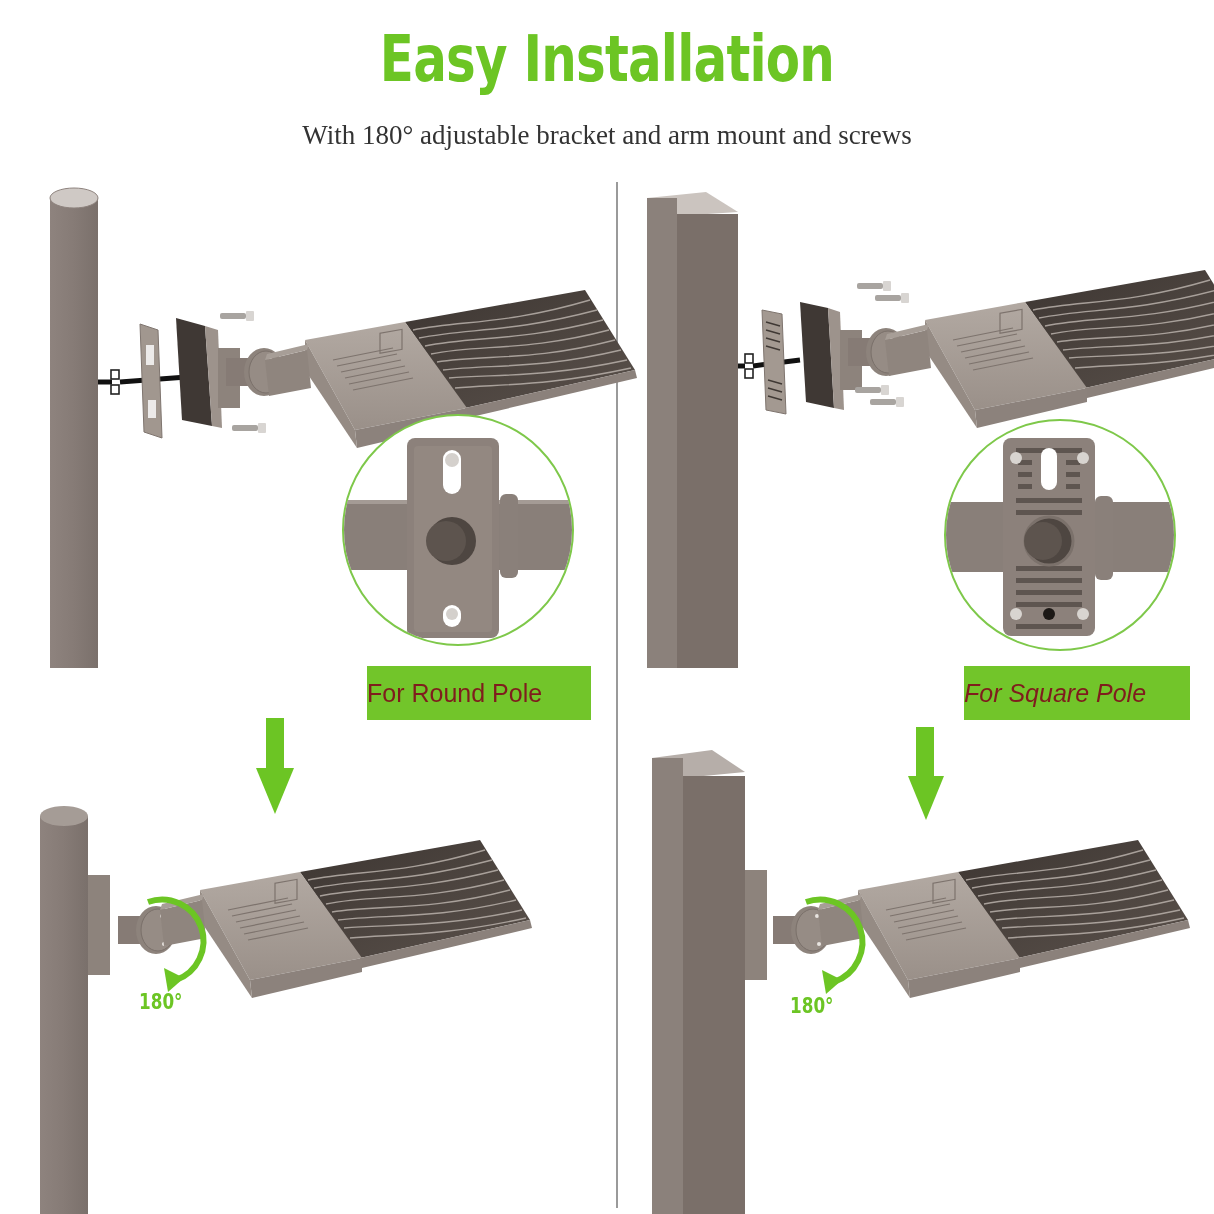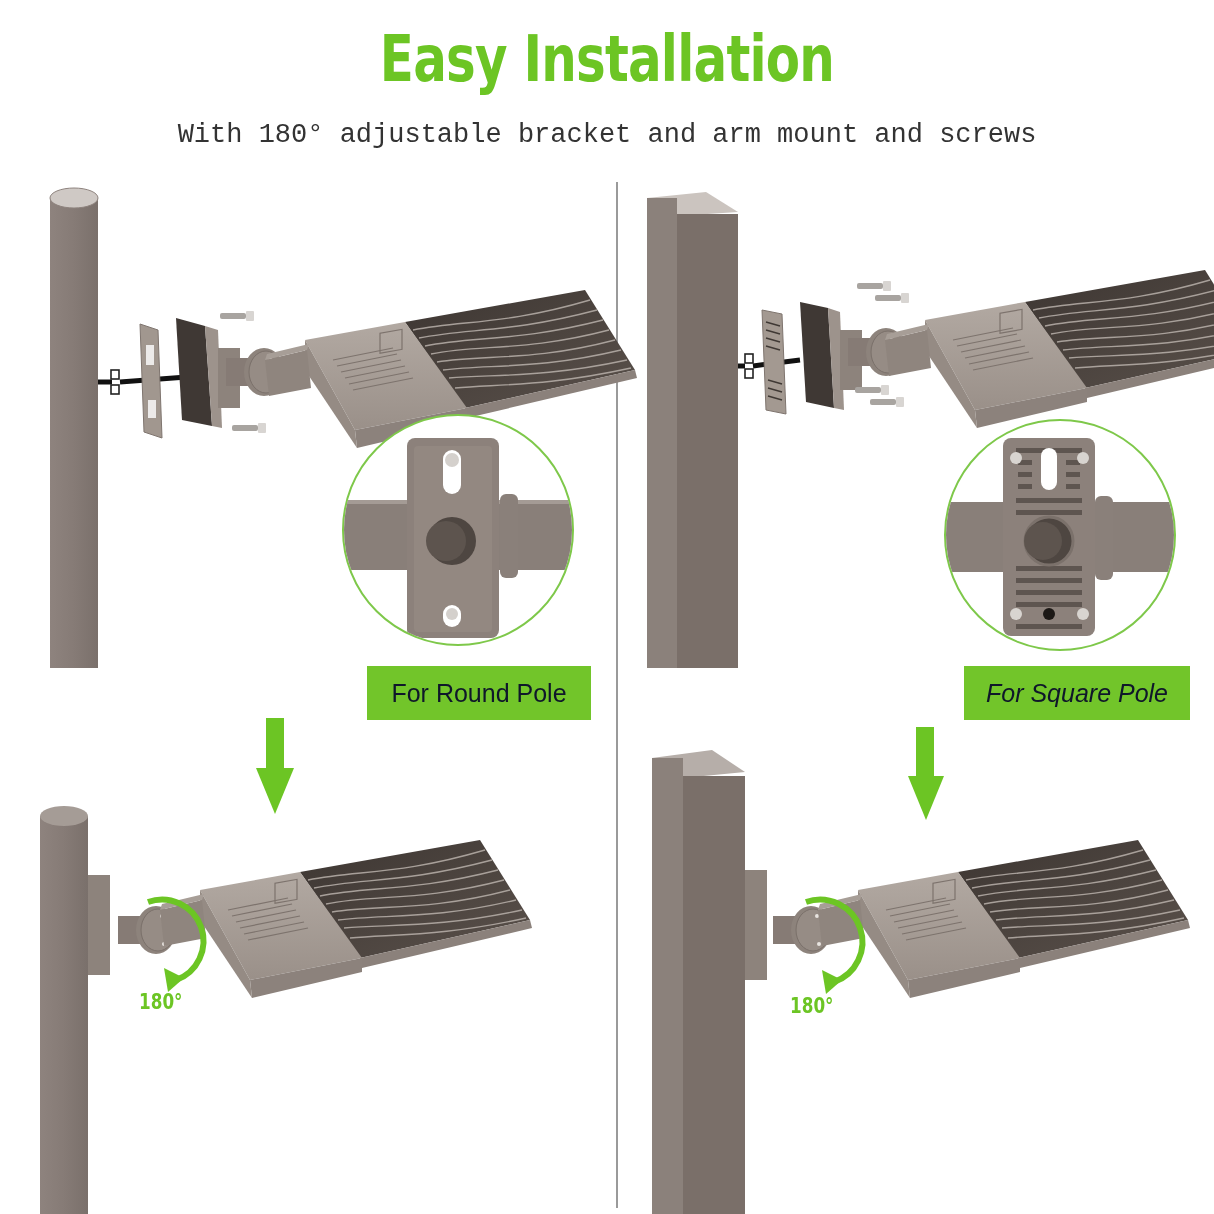--- a/index.html
+++ b/index.html
@@ -6,26 +6,26 @@
   body { width: 1214px; height: 1214px; position: relative; overflow: hidden; font-family: "Liberation Sans", sans-serif; }
   .abs { position: absolute; }
   .title {
     left: 0; top: 22px; width: 1214px; text-align: center;
     font-family: "DejaVu Sans", sans-serif; font-weight: bold;
     font-size: 64px; color: #6cc524; letter-spacing: -1px;
     transform: scaleX(0.78); transform-origin: 607px 0;
   }
   .subtitle {
     left: 0; top: 120px; width: 1214px; text-align: center;
-    font-family: Liberation Mono, monospace; font-size: 27px; color: #333333;
+    font-family: Liberation Serif, serif; font-size: 27px; color: #333333;
   }
   .divider { left: 616px; top: 182px; width: 1.5px; height: 1026px; background: #9a9a9a; }
   .label-box {
-    background: #72c52a; color: #0f172a; font-family: "Liberation Sans", sans-serif;
-    font-size: 25px; display: flex; align-items: center; justify-content: center;
+    background: #72c52a; color: #7f1d1d; font-family: "Liberation Sans", sans-serif;
+    font-size: 25px; display: flex; align-items: center; justify-content: flex-start;
   }
   .deg { font-family: "DejaVu Sans", sans-serif; font-weight: bold; color: #6cc524; font-size: 21px; transform: scaleX(0.8); transform-origin: 0 0; }
   svg { position: absolute; overflow: visible; }
 </style>
 </head>
 <body>
 
 <div class="abs title">Easy Installation</div>
 <div class="abs subtitle">With 180° adjustable bracket and arm mount and screws</div>
 

